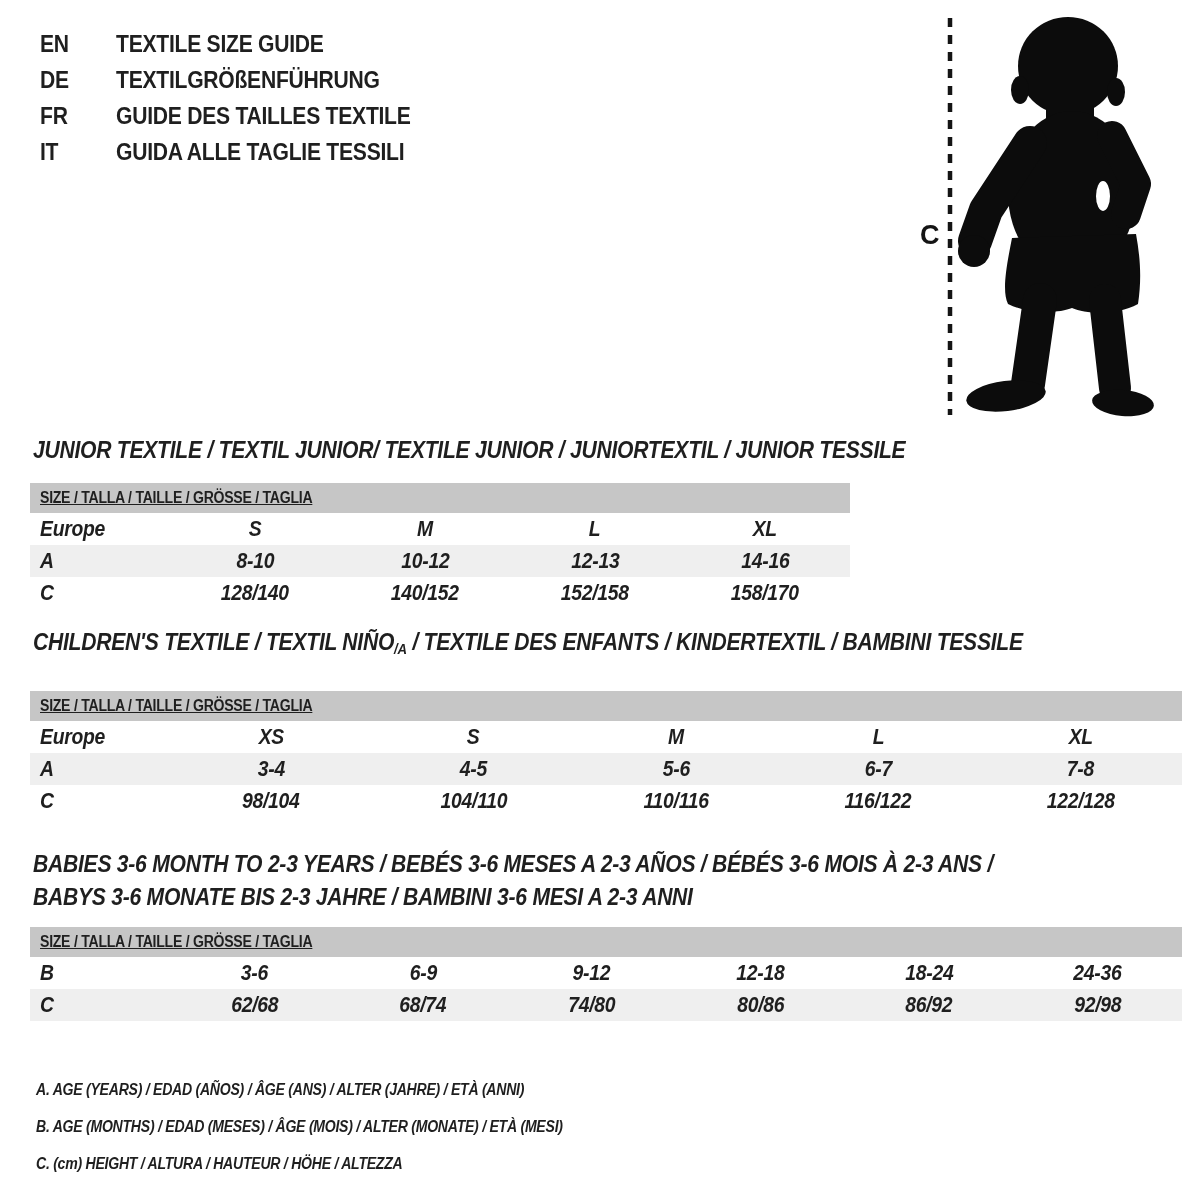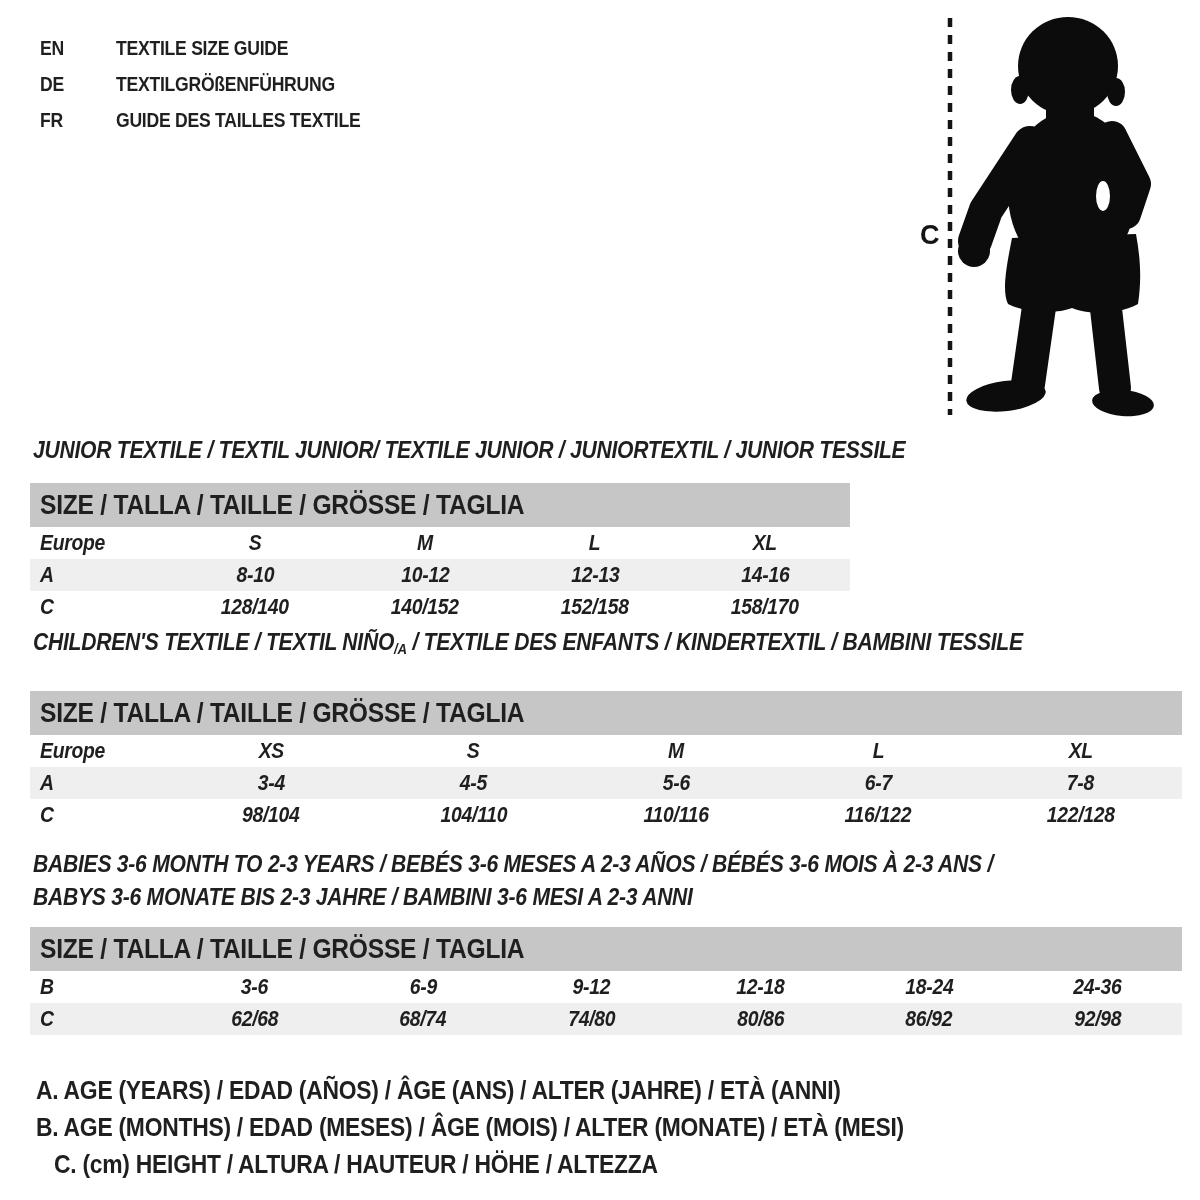--- a/index.html
+++ b/index.html
@@ -16,59 +16,63 @@
     font-family:"Liberation Sans",sans-serif;
     font-weight:bold;
   }
   .abs{position:absolute;}
   
   .cx{display:inline-block;transform:scaleX(.88);transform-origin:0 50%;white-space:nowrap;letter-spacing:-.3px;}
   .cxc{display:inline-block;transform:scaleX(.88);transform-origin:50% 50%;white-space:nowrap;letter-spacing:-.3px;}
 
   
   .lang-block{left:40px;top:30px;}
-  .lang-row{display:flex;height:36px;align-items:center;font-size:20px;}
+  .lang-row{display:flex;height:36px;font-size:24px;}
   .lang-code{width:76px;flex:0 0 76px;}
 
   
   .sec-title{font-size:24px;line-height:26px;font-style:italic;}
   .sub-a{font-size:15px;vertical-align:-4px;}
 
   
   .sizetable{position:absolute;}
-  .thead{height:44px;background:var(--header_bar);display:flex;align-items:center;padding-left:10px;font-size:28px;box-sizing:border-box;}
+  .thead{height:30px;background:var(--header_bar);display:flex;align-items:center;padding-left:10px;font-size:16px;box-sizing:border-box;text-decoration:underline;}
   .trow{display:grid;height:32px;align-items:center;font-size:22px;font-style:italic;}
   .trow.shaded{background:var(--alt_row);}
   .cols5{grid-template-columns:140px repeat(4,1fr);}
   .cols6{grid-template-columns:140px repeat(5,1fr);}
   .cols7{grid-template-columns:140px repeat(6,1fr);}
   .cell{text-align:center;}
   .cell.rowlabel{text-align:left;padding-left:10px;}
 
   
-  .legend-line{font-size:26px;line-height:24px;}
+  .legend-line{font-size:16px;line-height:24px;font-style:italic;}
 
   
   .figure-svg{left:900px;top:8px;}
 </style>
 </head>
 <body>
 
 <div class="abs lang-block">
   <div class="lang-row">
     <span class="lang-code"><span class="cx">EN</span></span>
     <span class="cx">TEXTILE SIZE GUIDE</span>
   </div>
   <div class="lang-row">
     <span class="lang-code"><span class="cx">DE</span></span>
     <span class="cx">TEXTILGRÖßENFÜHRUNG</span>
   </div>
   <div class="lang-row">
     <span class="lang-code"><span class="cx">FR</span></span>
     <span class="cx">GUIDE DES TAILLES TEXTILE</span>
+  </div>
+  <div class="lang-row">
+    <span class="lang-code"><span class="cx">IT</span></span>
+    <span class="cx">GUIDA ALLE TAGLIE TESSILI</span>
   </div>
 </div>
 
 <svg class="abs figure-svg" width="270" height="412" viewBox="0 0 270 412" xmlns="http://www.w3.org/2000/svg">
   <line x1="50" y1="10" x2="50" y2="407" stroke="#141414" stroke-width="4.5" stroke-dasharray="9 8"></line>
   <text x="20" y="236" font-size="27" font-weight="bold" fill="#141414" font-family="Liberation Sans, sans-serif">C</text>
   <g fill="#0c0c0c" stroke="none">
     <ellipse cx="168" cy="58" rx="50" ry="49"></ellipse>
     <ellipse cx="120" cy="82" rx="9" ry="14"></ellipse>
     <ellipse cx="216" cy="84" rx="9" ry="14"></ellipse>
@@ -178,15 +182,15 @@
     <div class="cell"><span class="cxc">92/98</span></div>
   </div>
 </div>
 
 <div class="abs legend-line" style="left:36px;top:1078px;">
   <span class="cx">A. AGE (YEARS) / EDAD (AÑOS) / ÂGE (ANS) / ALTER (JAHRE) / ETÀ (ANNI)</span>
 </div>
 <div class="abs legend-line" style="left:36px;top:1115px;">
   <span class="cx">B. AGE (MONTHS) / EDAD (MESES) / ÂGE (MOIS) / ALTER (MONATE) / ETÀ (MESI)</span>
 </div>
-<div class="abs legend-line" style="left:36px;top:1152px;margin-left:18px;">
+<div class="abs legend-line" style="left:36px;top:1152px;">
   <span class="cx">C. (cm) HEIGHT / ALTURA / HAUTEUR / HÖHE / ALTEZZA</span>
 </div>
 
 </body></html>

